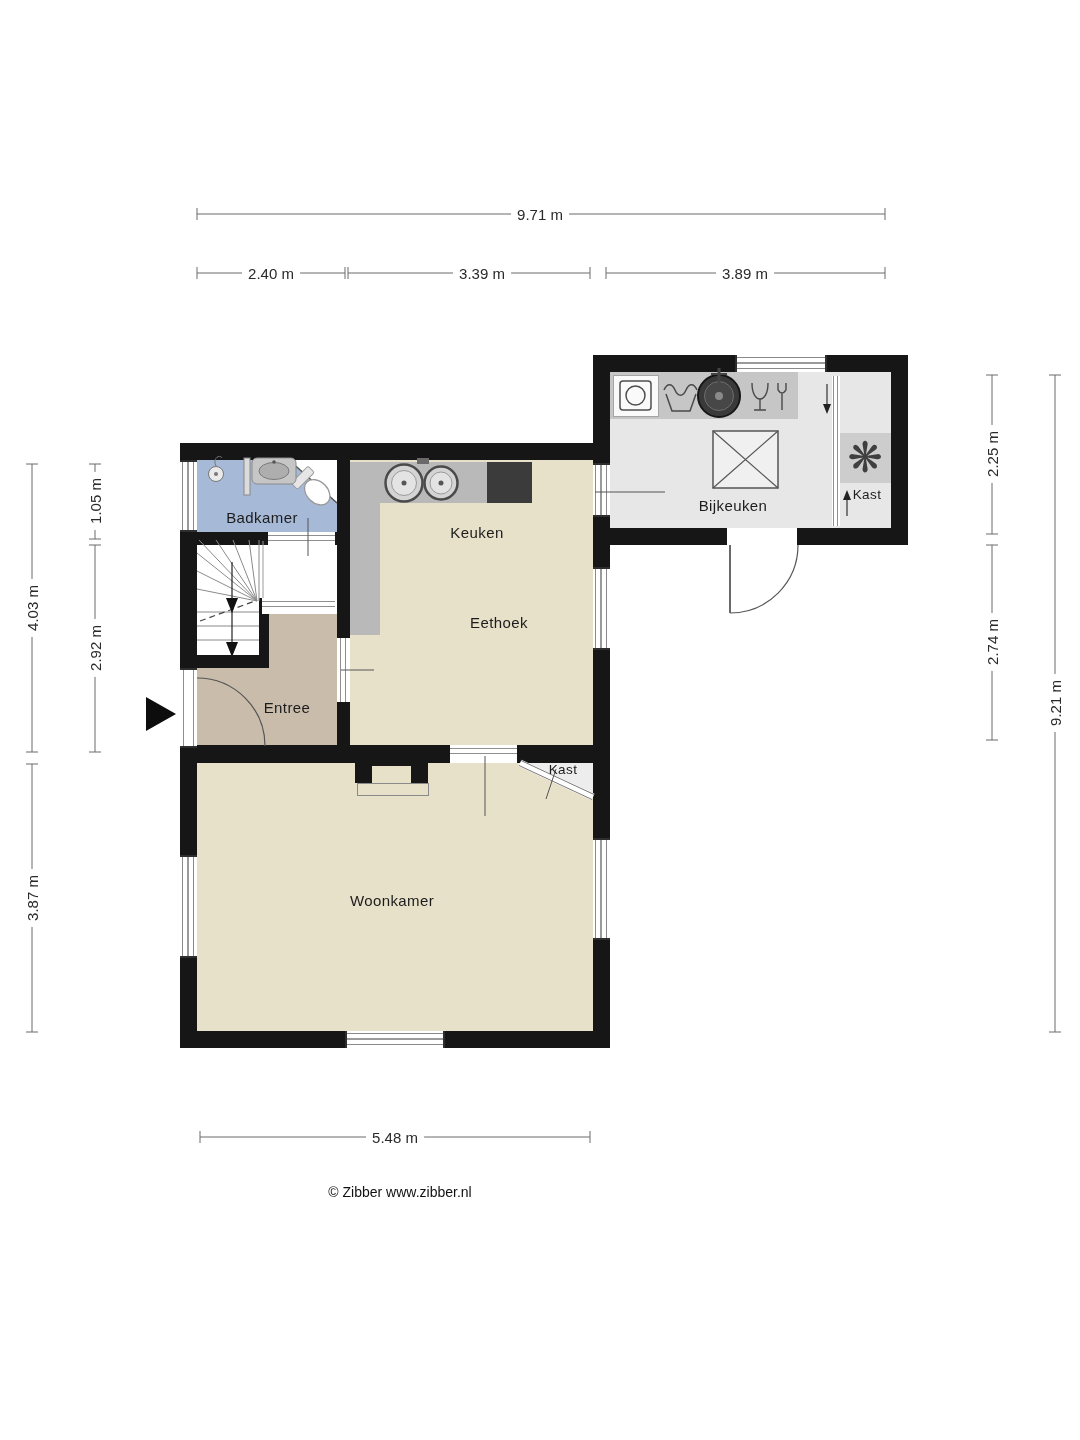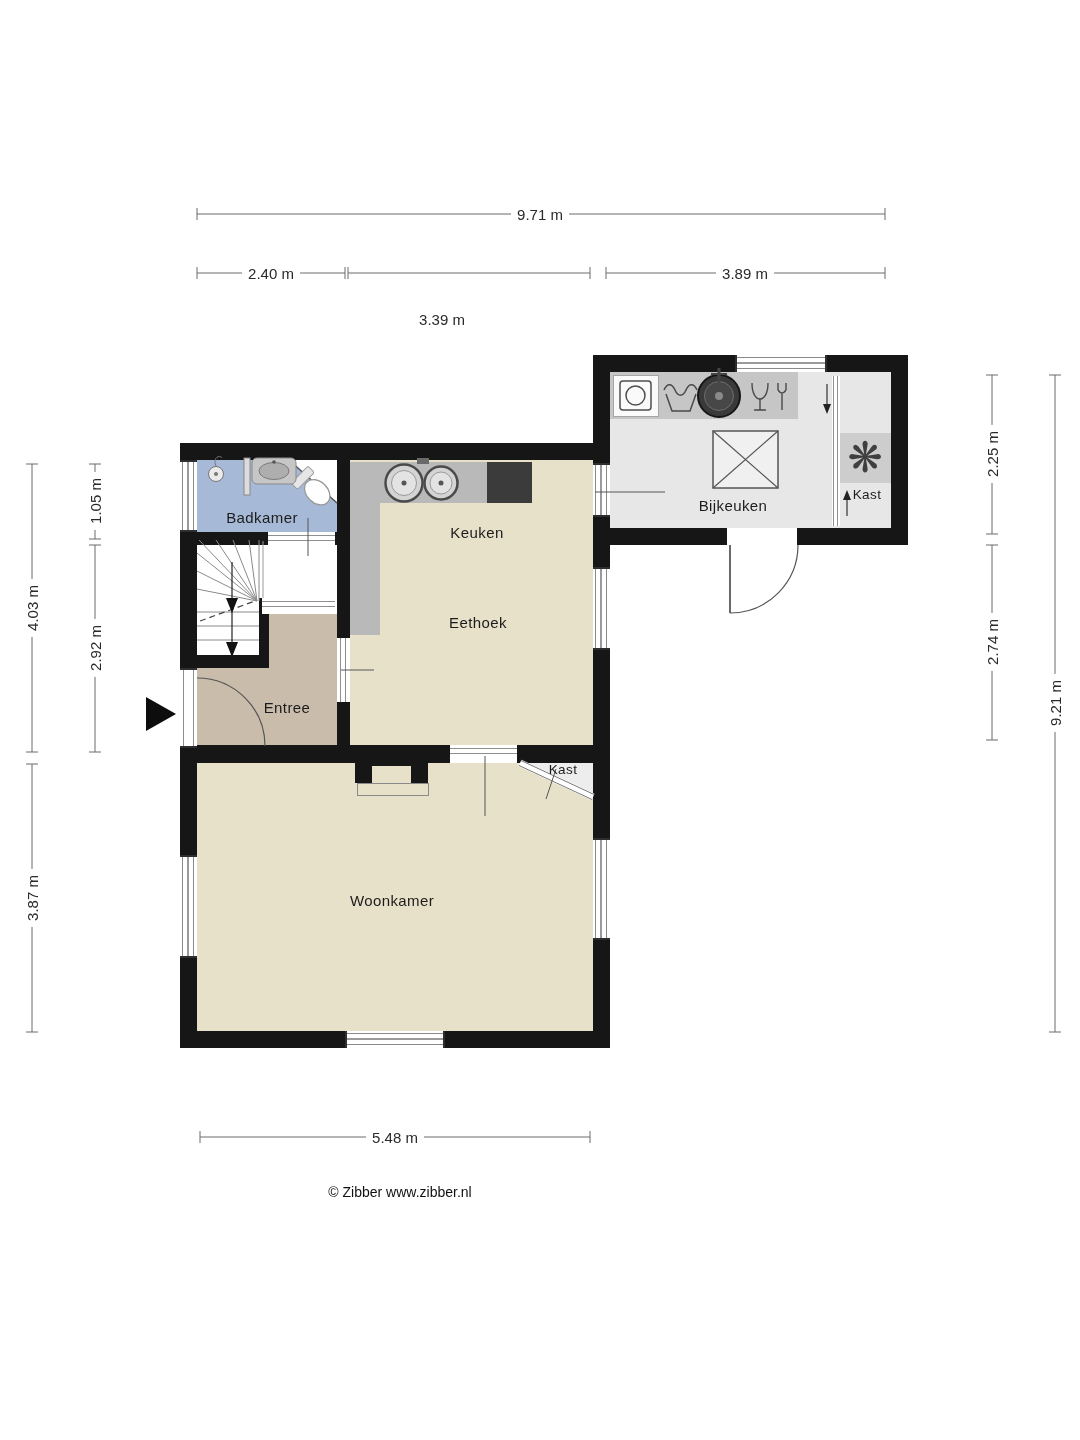--- a/index.html
+++ b/index.html
@@ -202,31 +202,31 @@
       <path d="M341,670 H374"></path>
       <path d="M485,756 V816"></path>
       <path d="M595,492 H665"></path>
     </g>
 
     <polygon points="146,697 146,731 176,714" fill="#0d0d0d"></polygon>
   </svg>
 
   <div class="lbl" style="left:262px;top:517px;">Badkamer</div>
   <div class="lbl" style="left:477px;top:532px;">Keuken</div>
-  <div class="lbl" style="left:478px;top:622px;text-align:center;">Eethoek</div>
+  <div class="lbl" style="left:499px;top:622px;text-align:center;">Eethoek</div>
   <div class="lbl" style="left:287px;top:707px;">Entree</div>
   <div class="lbl" style="left:733px;top:505px;">Bijkeuken</div>
   <div class="lbl small" style="left:867px;top:494px;">Kast</div>
   <div class="lbl small" style="left:563px;top:769px;">Kast</div>
   <div class="lbl" style="left:392px;top:900px;">Woonkamer</div>
   <div class="fanGlyph" style="left:865px;top:458px;">❋</div>
 
   <div class="dim" style="left:540px;top:214px;">9.71 m</div>
   <div class="dim" style="left:271px;top:273px;">2.40 m</div>
-  <div class="dim" style="left:442px;top:273px;margin-top:46px;">3.39 m</div>
+  <div class="dim" style="left:482px;top:273px;">3.39 m</div>
   <div class="dim" style="left:745px;top:273px;text-align:right;">3.89 m</div>
   <div class="dimV" style="left:32px;top:608px;">4.03 m</div>
   <div class="dimV" style="left:32px;top:898px;">3.87 m</div>
   <div class="dimV" style="left:95px;top:501px;">1.05 m</div>
   <div class="dimV" style="left:95px;top:648px;">2.92 m</div>
   <div class="dimV" style="left:992px;top:454px;">2.25 m</div>
   <div class="dimV" style="left:992px;top:642px;">2.74 m</div>
   <div class="dimV" style="left:1055px;top:703px;">9.21 m</div>
   <div class="dim" style="left:395px;top:1137px;">5.48 m</div>
 

